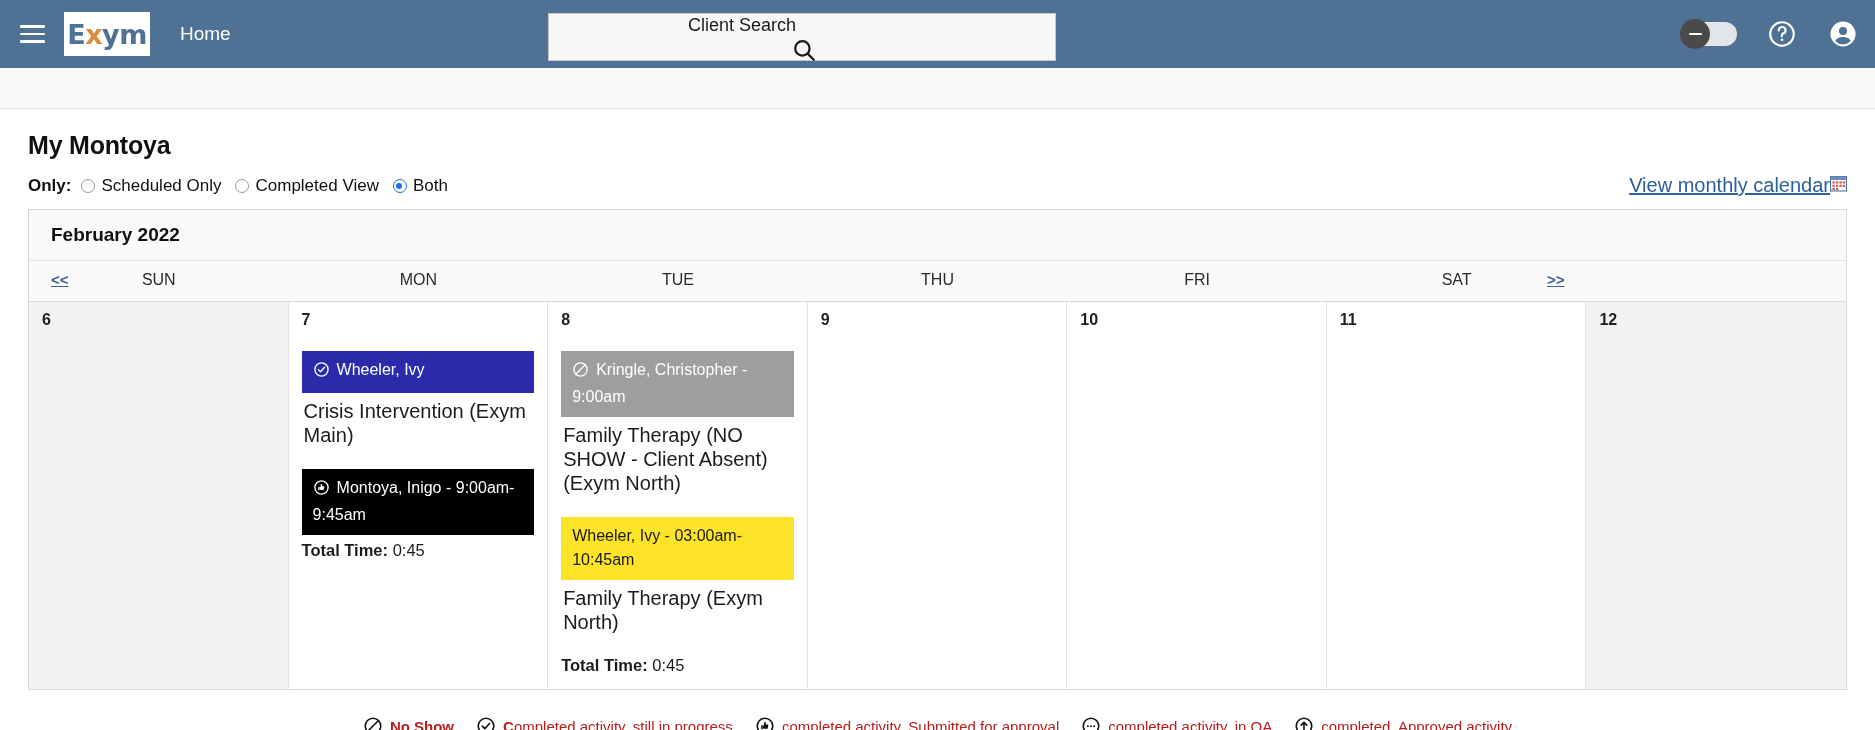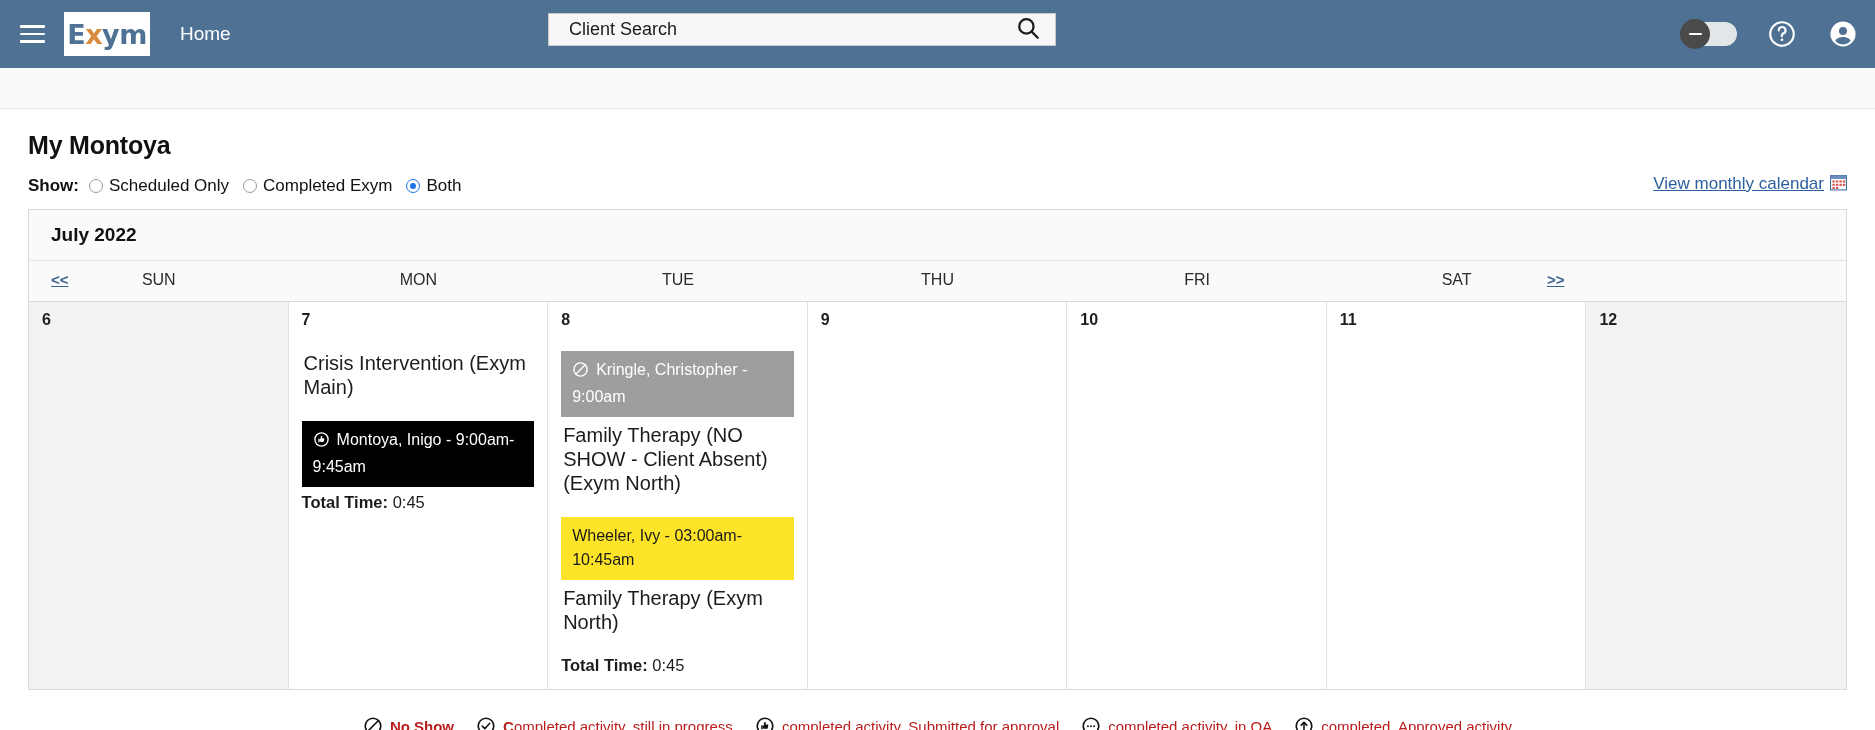--- a/index.html
+++ b/index.html
@@ -52,26 +52,27 @@
     font-size: 19px;
     margin-left: 30px;
     cursor: pointer;
     white-space: nowrap;
   }
   .search-wrap {
     position: absolute;
     left: 548px;
     top: 13px;
     width: 508px;
-    height: 33px;
+    height: 48px;
     background: #f7f7f7;
     border: 1px solid #c9c9c9;
     display: flex;
     align-items: center;
     padding: 0 14px 0 18px;
+    flex-direction: column;
   }
   .search-input {
     flex: 1;
     border: none;
     outline: none;
     background: transparent;
     font-family: "Liberation Sans", sans-serif;
     font-size: 18px;
     color: #1b1b1b;
   }
@@ -144,23 +145,23 @@
     content: "";
     position: absolute;
     left: 2.5px; top: 2.5px;
     width: 6px; height: 6px;
     border-radius: 50%;
     background: #1a73e8;
   }
   .monthly-link {
     position: absolute;
     right: 0; top: 2px;
-    display: flex; align-items: flex-start; gap: 6px;
+    display: flex; align-items: flex-end; 
     color: #2c5f9e;
-    font-size: 17px;
+    font-size: 20px;
     text-decoration: underline;
     cursor: pointer;
     white-space: nowrap;
   }
 
   
   .cal {
     margin-top: 9px;
     border: 1px solid #d9d9d9;
     background: #ffffff;
@@ -304,30 +305,30 @@
   </div>
 </div>
 
 <div class="subbar"></div>
 
 <div class="content">
 
   <h1 class="page-title">My Montoya</h1>
 
   <div class="showrow">
-    <span class="lbl-bold">Show:</span>
+    <span class="lbl-bold">Only:</span>
 
     <label class="radio-item">
       <span class="radio"></span>
       <span>Scheduled Only</span>
     </label>
 
     <label class="radio-item">
       <span class="radio"></span>
-      <span>Completed Exym</span>
+      <span>Completed View</span>
     </label>
 
     <label class="radio-item">
       <span class="radio on"></span>
       <span>Both</span>
     </label>
 
     <a class="monthly-link">
       <span>View monthly calendar</span>
       <span>
@@ -345,21 +346,21 @@
               <rect x="12.1" y="9.2" width="2.2" height="2"></rect>
             <rect x="2.3" y="12.2" width="2.2" height="2"></rect>
               <rect x="5.6" y="12.2" width="2.2" height="2"></rect>
           </g>
         </svg>
       </span>
     </a>
   </div>
 
   <div class="cal">
-    <div class="cal-month">July 2022</div>
+    <div class="cal-month">February 2022</div>
 
     <div class="cal-grid cal-head">
       <div class="cell">
         <a class="navarrow prev">&lt;&lt;</a>
         <span>SUN</span>
       </div>
       <div class="cell">
         <span>MON</span>
       </div>
       <div class="cell">
@@ -377,20 +378,24 @@
       </div>
     </div>
 
     <div class="cal-grid cal-body" id="cal-body">
         <div class="daycol weekend">
           <div class="daynum">6</div>
         </div>
         <div class="daycol">
           <div class="daynum">7</div>
           <div class="evt">
+            <div class="chip blue"><span class="cicon"><svg width="17" height="17" viewBox="0 0 24 24" fill="none" stroke="#ffffff" stroke-width="1.9" stroke-linecap="round" stroke-linejoin="round">
+                  <circle cx="12" cy="12" r="9.3"></circle>
+                  <polyline points="7.6,12.2 10.6,15.2 16.4,8.8"></polyline>
+                </svg></span><span>Wheeler, Ivy</span></div>
             <div class="evt-desc">Crisis Intervention (Exym Main)</div>
           </div>
           <div class="evt">
             <div class="chip purple"><span class="cicon"><svg width="17" height="17" viewBox="0 0 24 24">
         <circle cx="12" cy="12" r="9.3" fill="none" stroke="#ffffff" stroke-width="1.9"></circle>
         <path d="M9.3 11.3h1.4V9.1c0-1.2.8-2 1.7-2 .5 0 .8.4.7.9l-.4 2.1h2.4c.6 0 1 .5.9 1.1l-.7 3.4c-.1.5-.5.8-1 .8h-3.2c-.5 0-.8-.2-1-.5H9.3z" fill="#ffffff"></path>
         <rect x="7.4" y="11" width="1.8" height="5" rx="0.4" fill="#ffffff"></rect>
       </svg></span><span>Montoya, Inigo - 9:00am-9:45am</span></div>
           </div>
           <div class="total"><b>Total Time:</b><span> 0:45</span></div>

